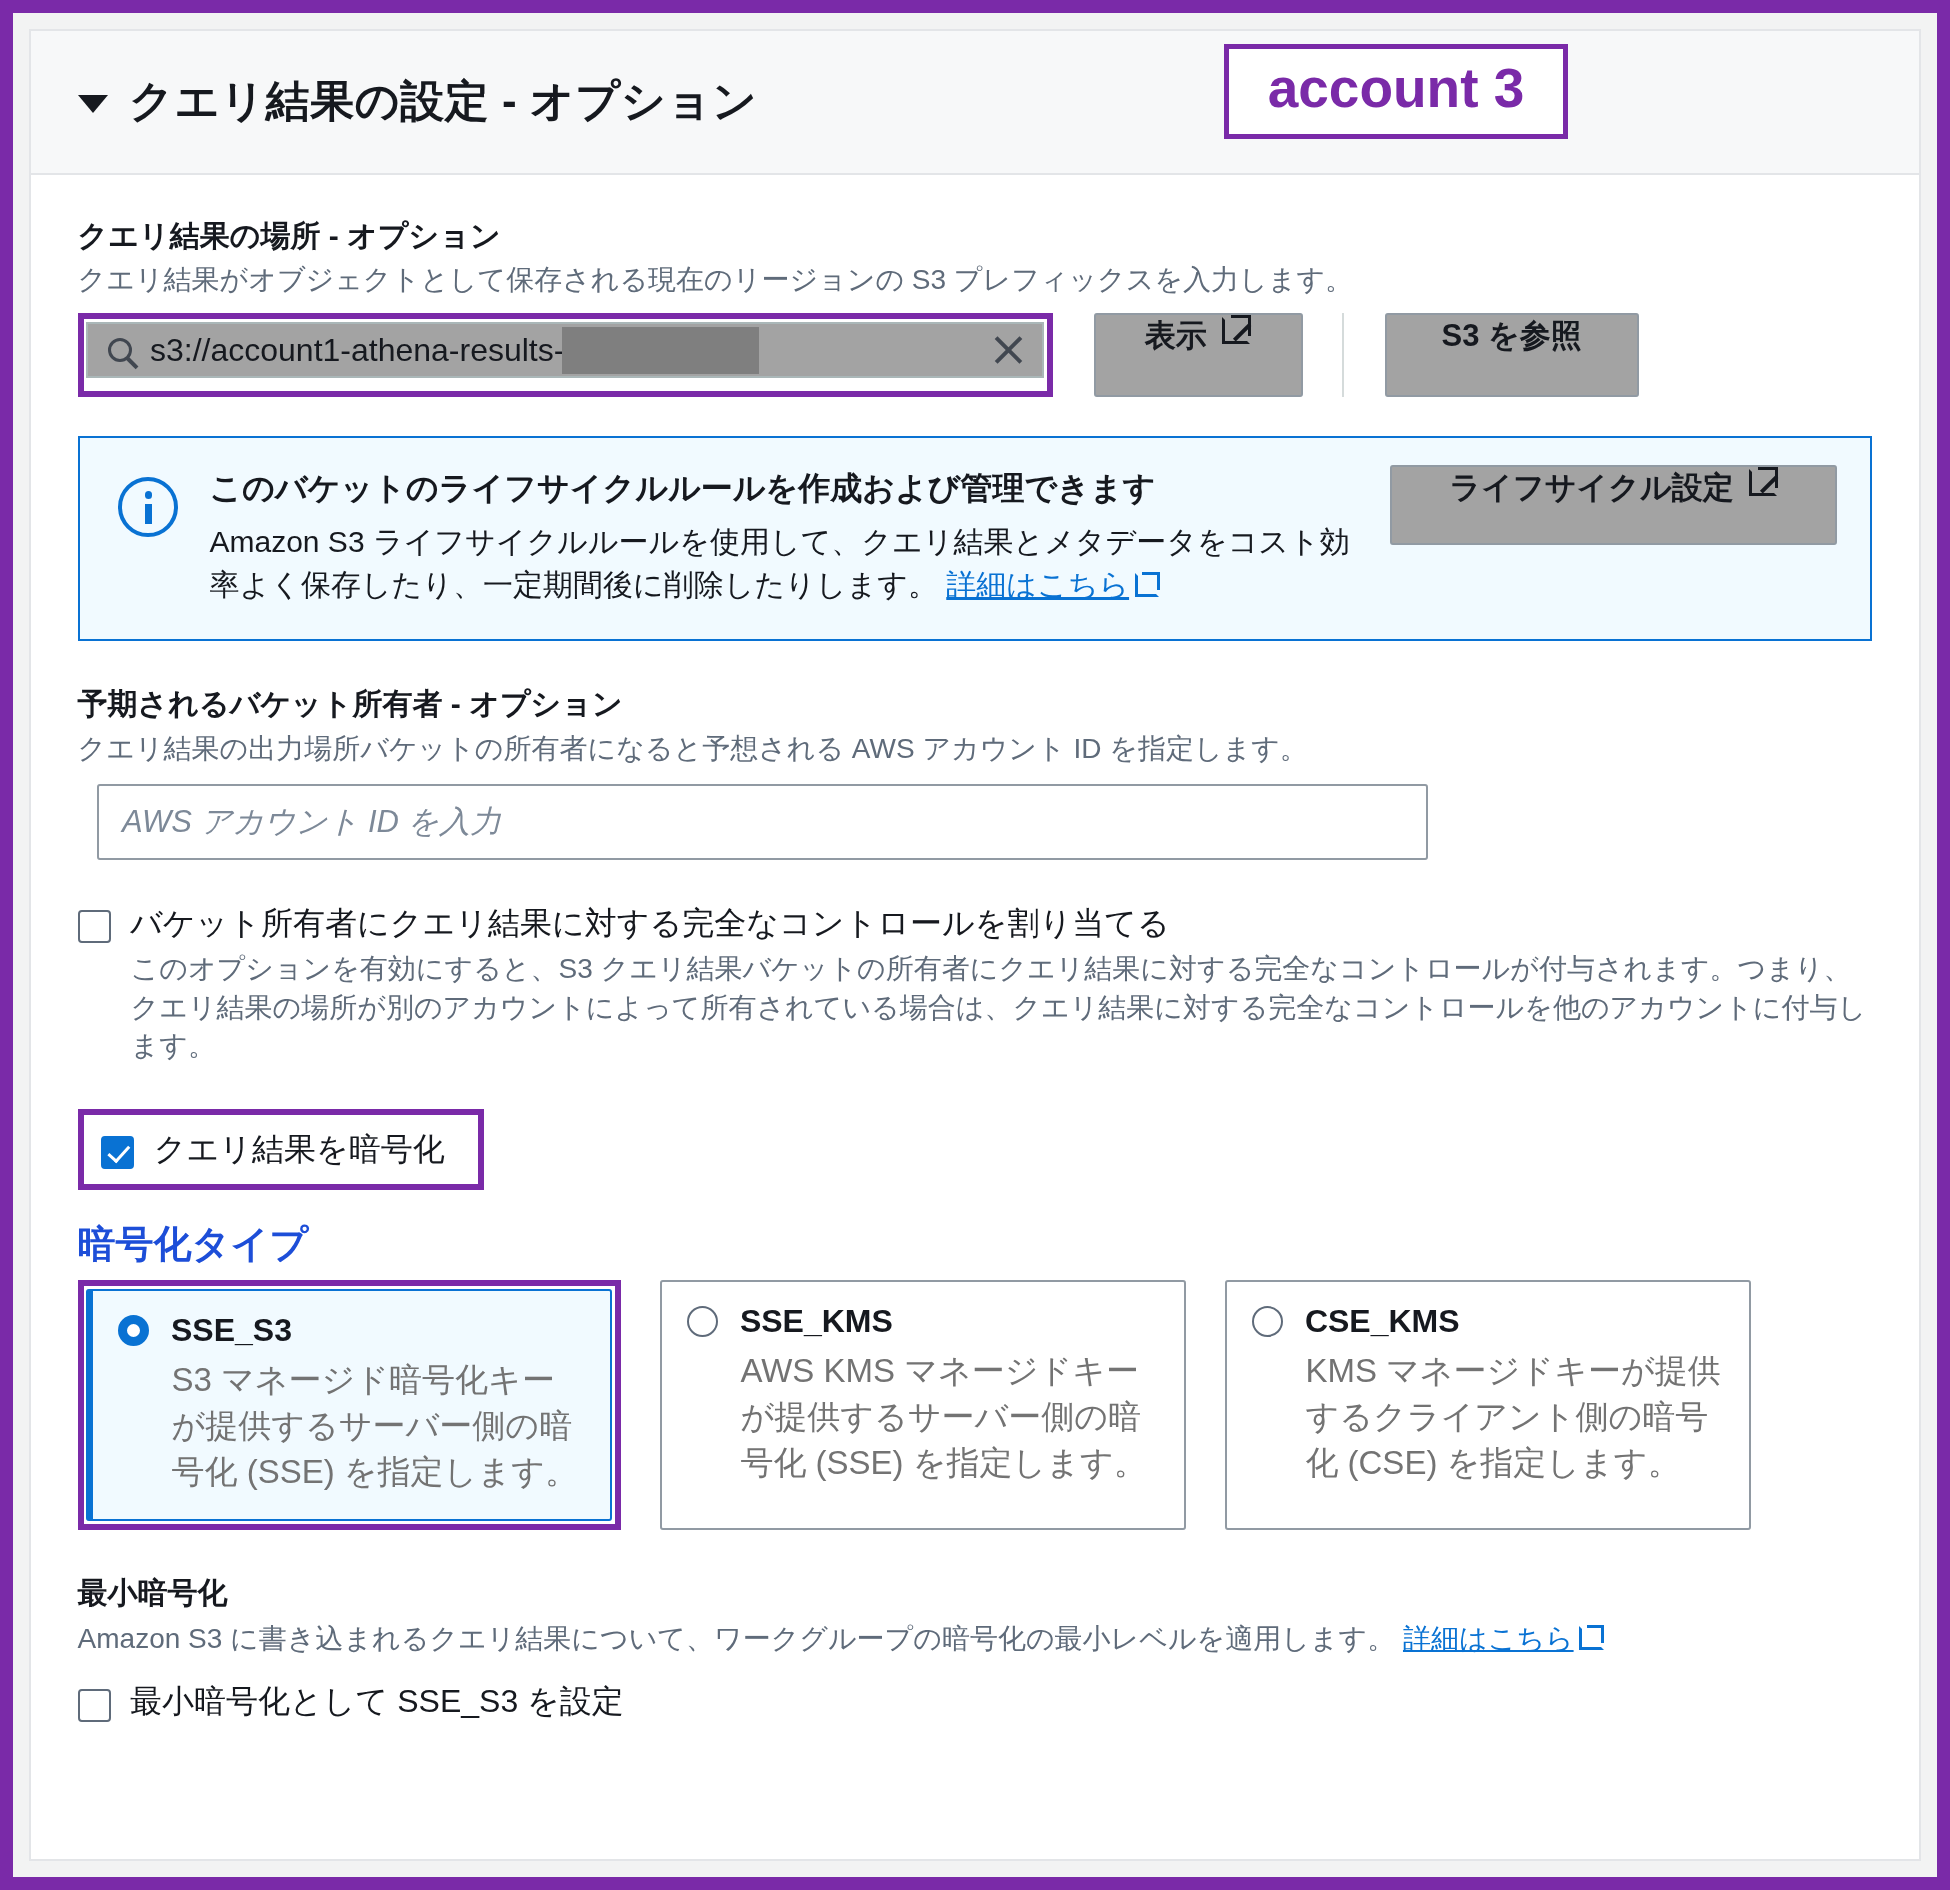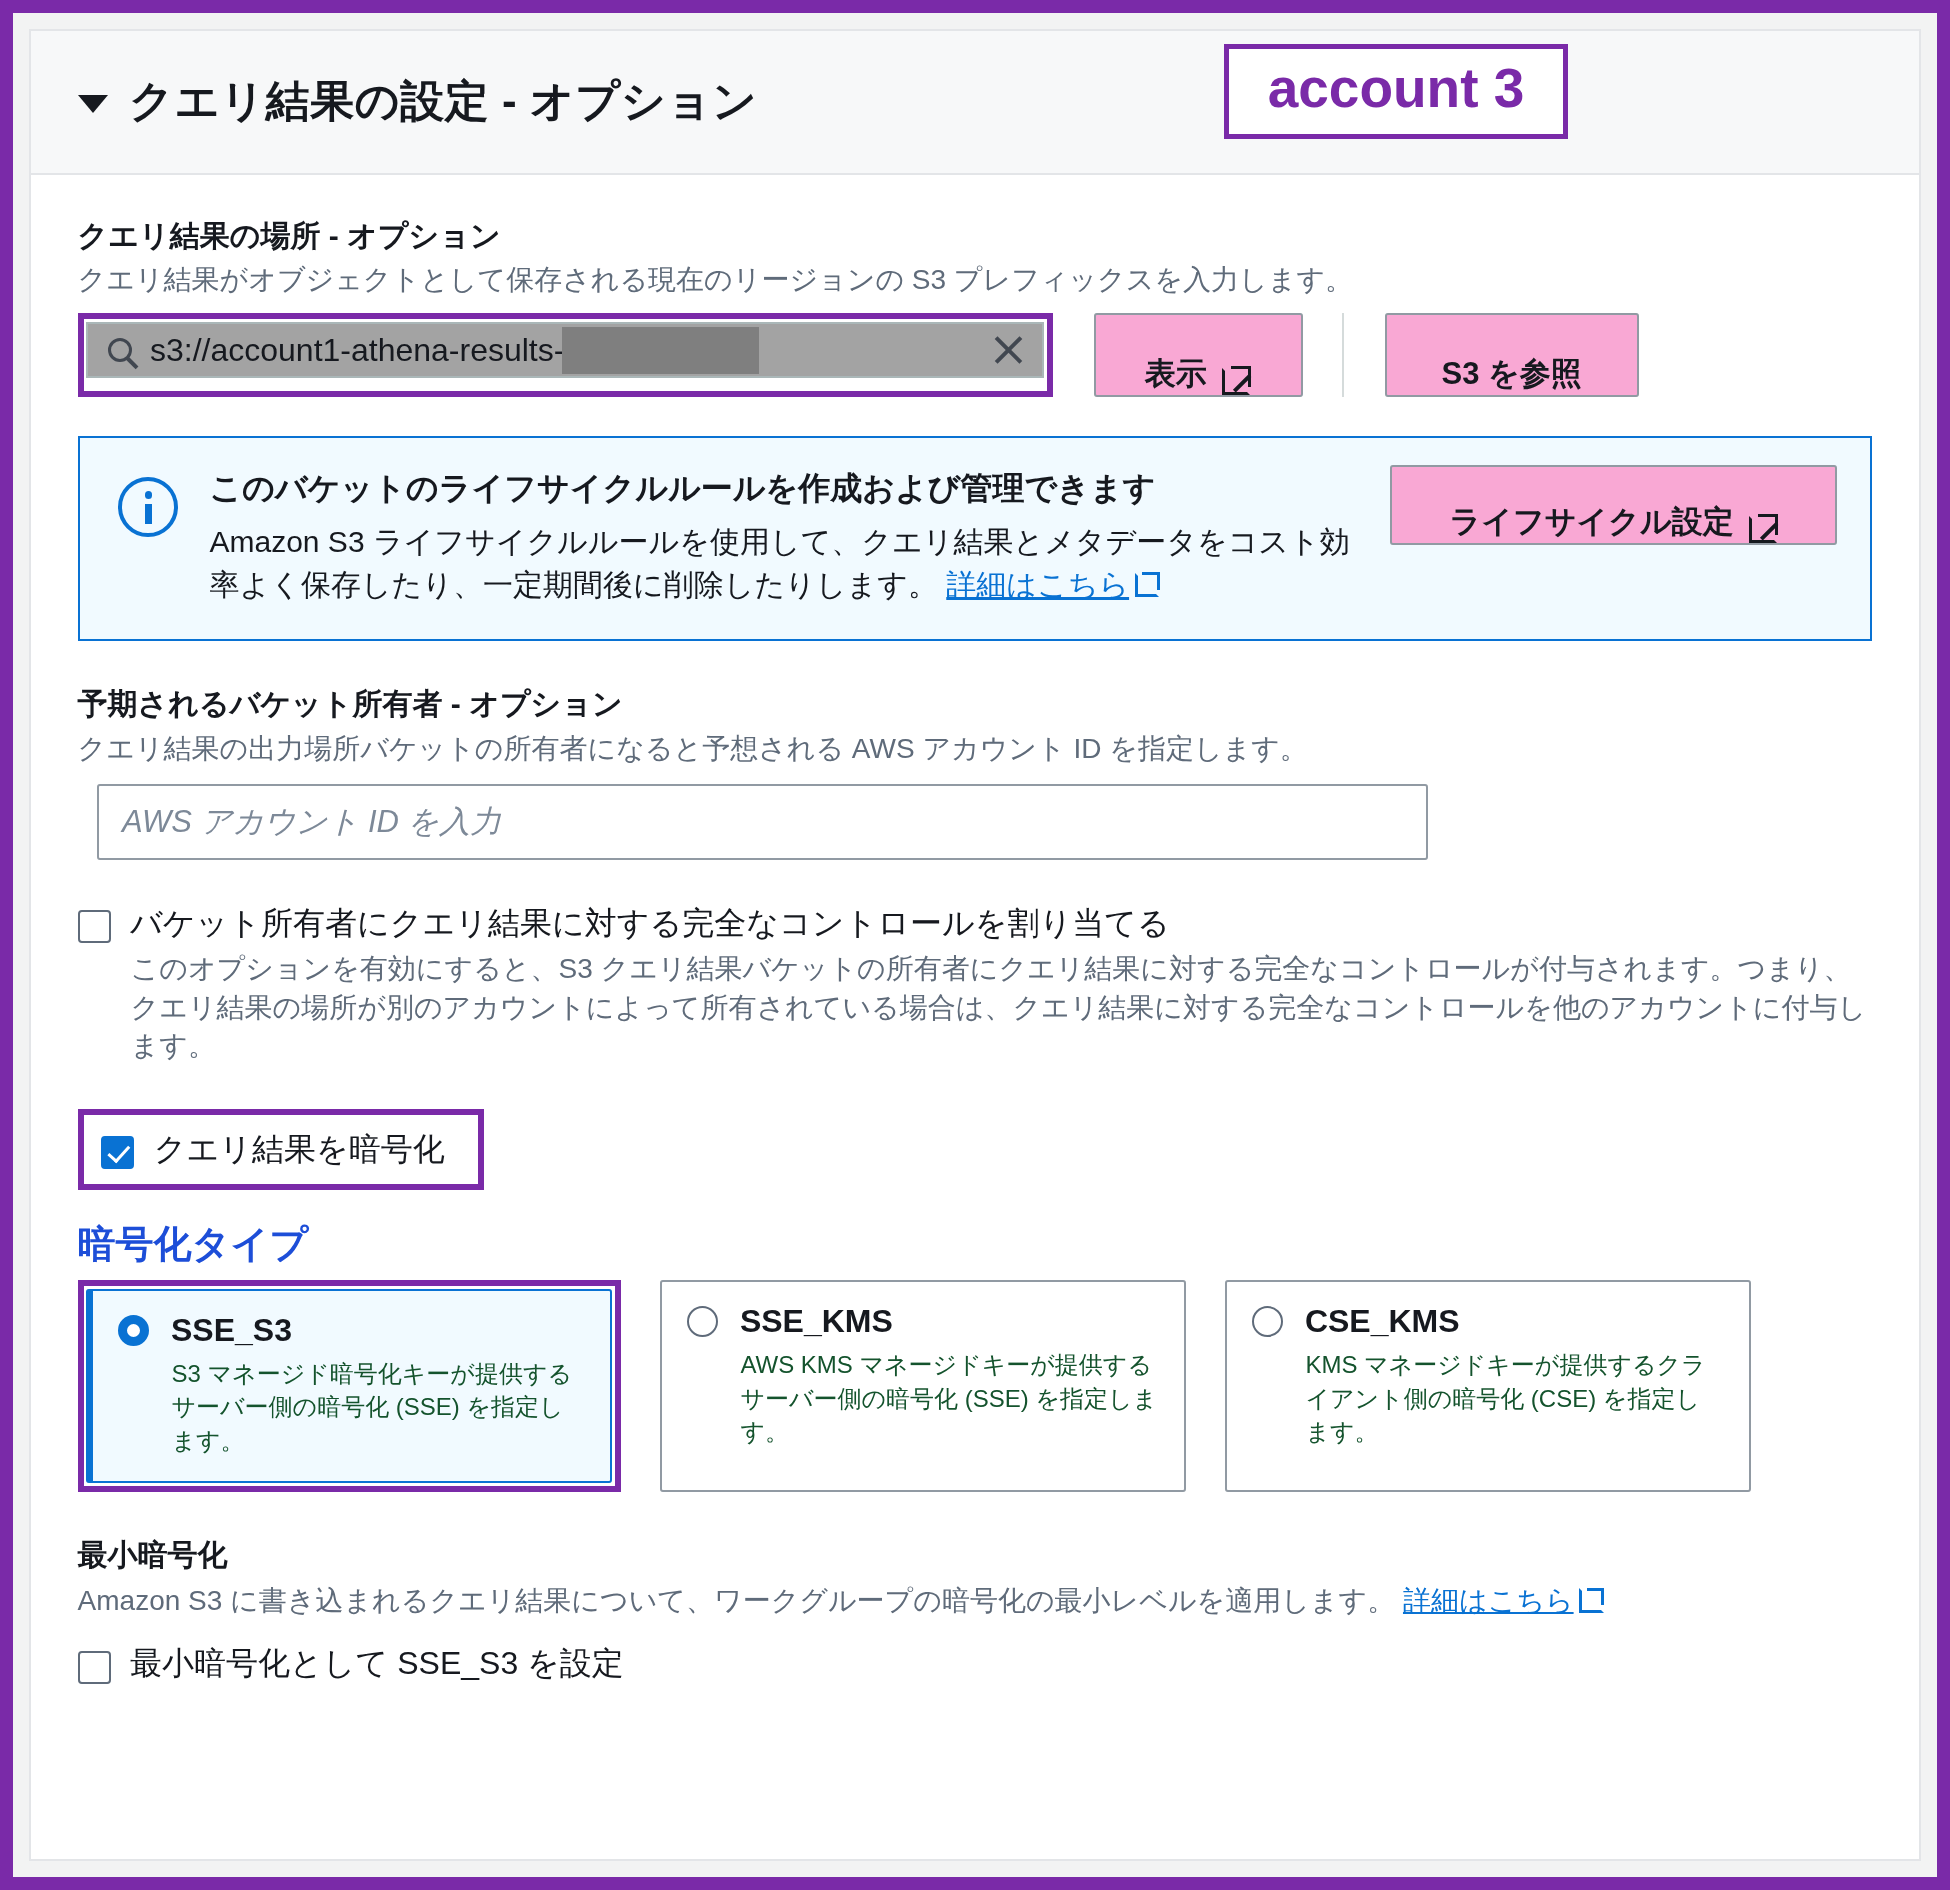--- a/index.html
+++ b/index.html
@@ -142,26 +142,26 @@
     left: 0; top: 15.6px;
     width: 35px; height: 3.9px;
     background: #414750;
   }
   .clear-x::before { transform: rotate(45deg); }
   .clear-x::after  { transform: rotate(-45deg); }
 
   .btn {
     border: 2.9px solid #919aa3;
     border-radius: 2.9px;
-    background: #f9a8d4;
+    background: #a3a3a3;
     color: #16191f;
     font-size: 31px;
     font-weight: bold;
     display: flex;
-    align-items: flex-end;
+    align-items: flex-start;
     justify-content: center;
     gap: 15.6px;
     cursor: pointer;
     white-space: nowrap;
   }
   .btn-view   { width: 209px; height: 84px; margin-left: 41px; }
   .divider-v  { width: 2px; background: #d5dbdb; margin: 0 0 0 39px; height: 84px; }
   .btn-browse { width: 254px; height: 84px; margin-left: 41px; }
 
   .ext-icon { display: inline-block; width: 29px; height: 29px; position: relative; flex: none; }
@@ -366,22 +366,22 @@
   .radio.on {
     border: 9.8px solid #0972d3;
     background: #ffffff;
   }
   .card-title {
     font-size: 32px;
     font-weight: bold;
     color: #16191f;
   }
   .card-desc {
-    font-size: 24px;
-    color: #14532d;
+    font-size: 33px;
+    color: #737373;
     line-height: 1.4;
     margin: 7.8px 0 0 53px;
   }
   .card-gap { width: 39px; flex: none; }
 
   .bottom-sec { margin-top: 43px; }
   .min-help { font-size: 28px; color: #5f6b7a; line-height: 1.35; }
   .min-cb-row { margin-top: 23.4px; }
 </style>
 </head>

